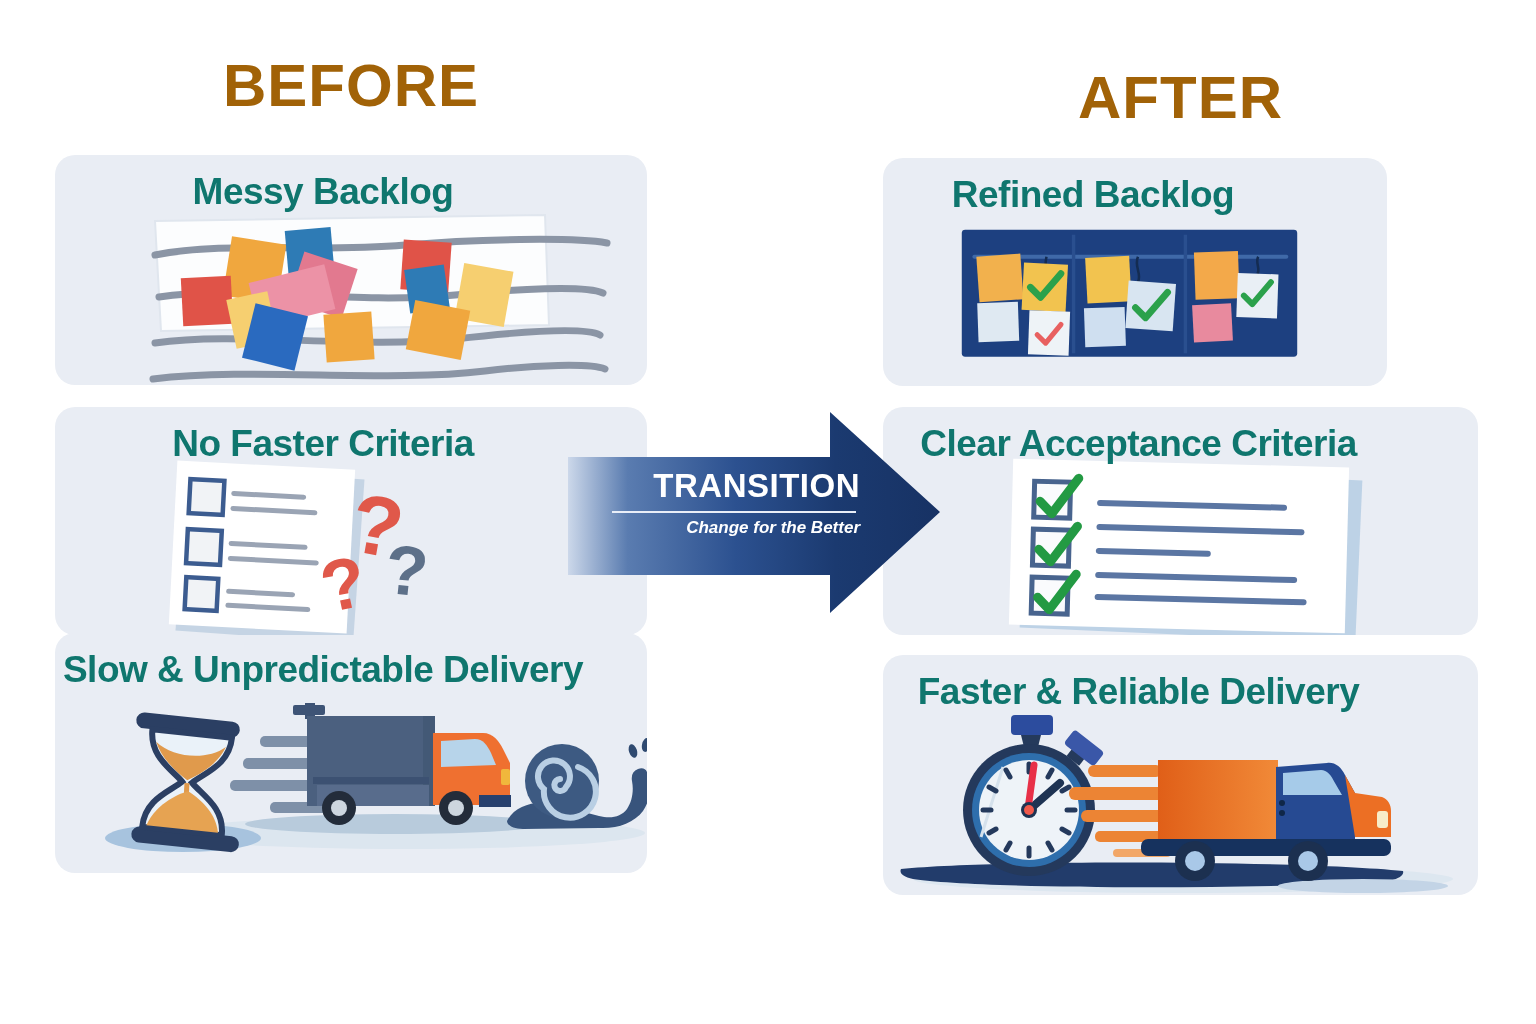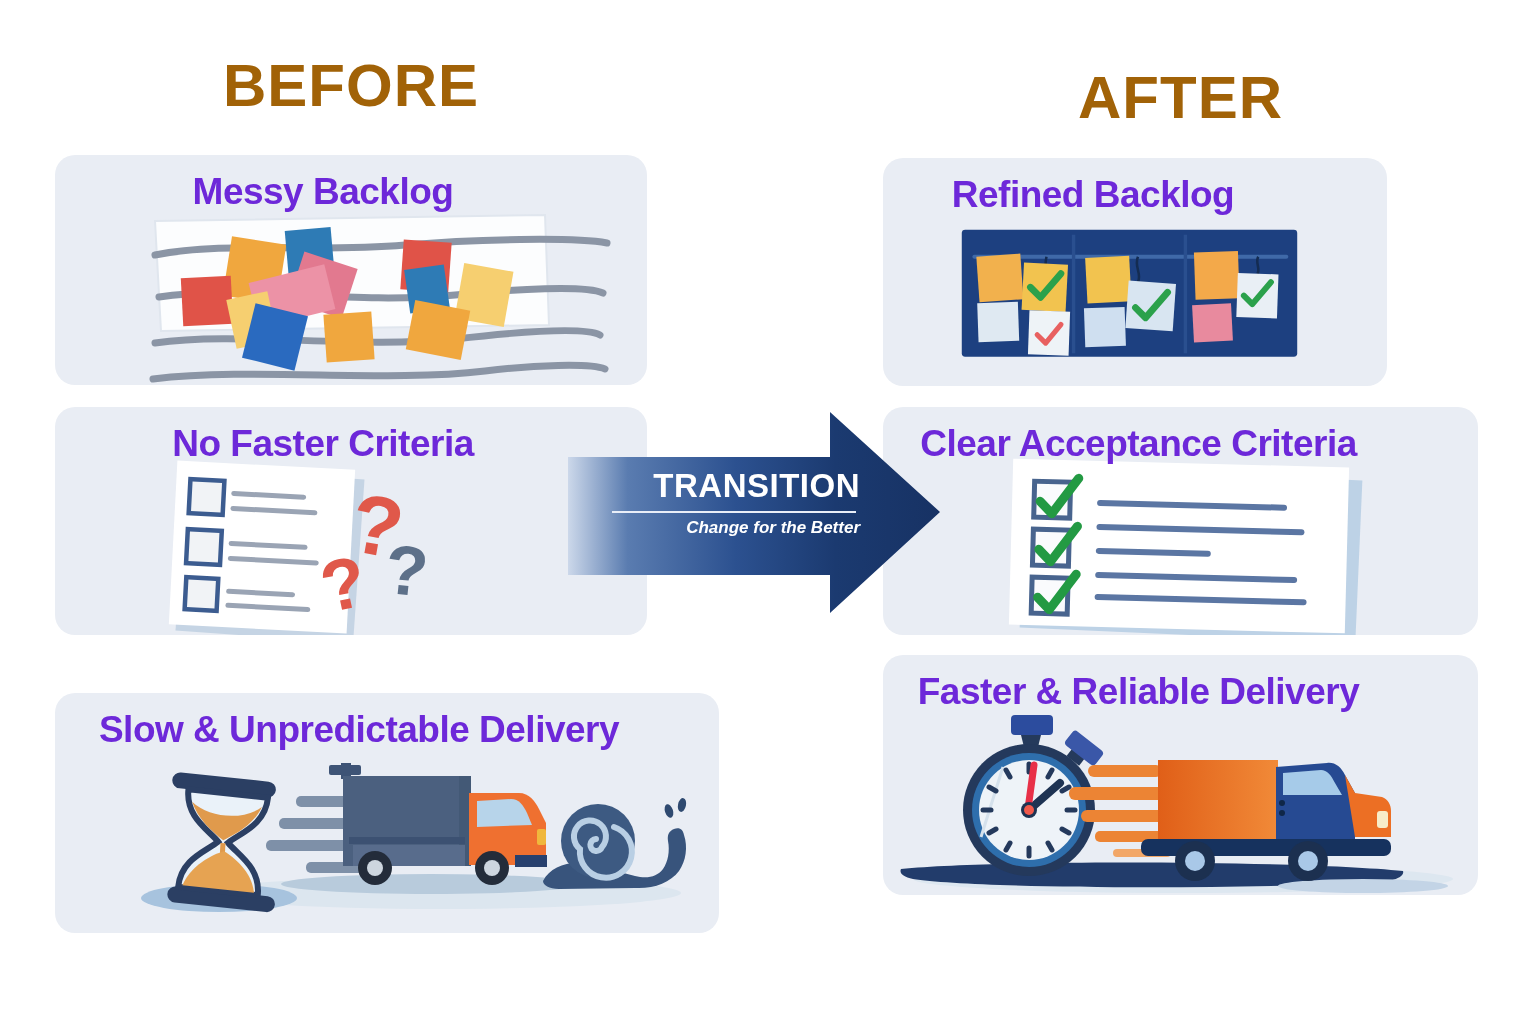--- a/index.html
+++ b/index.html
@@ -2,21 +2,21 @@
 <html><head>
 <meta charset="utf-8">
 <style>
   html,body{margin:0;padding:0;background:#ffffff;}
   #stage{position:relative;width:1536px;height:1024px;background:#ffffff;overflow:hidden;
          font-family:"Liberation Sans","DejaVu Sans",sans-serif;}
   .col-header{position:absolute;top:56px;font-size:60px;font-weight:bold;letter-spacing:1px;
               color:#a16207;text-align:center;line-height:1;}
   .card{position:absolute;background:#e9edf4;border-radius:20px;}
   .card-title{position:relative;z-index:2;margin-top:16px;text-align:center;
-              font-size:37px;font-weight:bold;letter-spacing:-0.5px;color:#6d28d9;line-height:1.15;}
+              font-size:37px;font-weight:bold;letter-spacing:-0.5px;color:#0f766e;line-height:1.15;}
   .card-title.shift-l{transform:translateX(-28px);}
   .card-title.shift-r{transform:translateX(-42px);}
   .illus{position:absolute;left:0;top:0;width:100%;height:100%;z-index:1;}
   
   #arrow{position:absolute;left:568px;top:412px;width:372px;height:201px;z-index:5;
          background:linear-gradient(90deg,#ccd8ea 0%,#5a7cb0 16%,#2c5190 45%,#1b3a70 72%,#173264 100%);
          clip-path:polygon(0px 45px,262px 45px,262px 0px,372px 100px,262px 201px,262px 163px,0px 163px);}
   #arrow-text{position:absolute;left:40px;top:56px;width:252px;text-align:right;color:#ffffff;}
   #arrow-title{font-size:33px;font-weight:bold;letter-spacing:0.5px;line-height:1.1;}
   #arrow-rule{width:244px;height:0;border-top:2px solid #e9eef8;margin:7px auto 6px auto;}
@@ -79,21 +79,21 @@
           <line x1="176" y1="200" x2="256" y2="200"></line>
         </g>
       </g>
       <text class="qmark" x="322" y="148" font-size="84" fill="#e0584a" text-anchor="middle" transform="rotate(10 322 120)">?</text>
       <text class="qmark" x="352" y="188" font-size="70" fill="#5d7089" text-anchor="middle" transform="rotate(6 352 160)">?</text>
       <text class="qmark" x="288" y="202" font-size="72" fill="#e0584a" text-anchor="middle" transform="rotate(-12 288 175)">?</text>
     </svg>
     <div class="card-title shift-l">No Faster Criteria</div>
   </div>
 
-  <div class="card" style="left:55px;top:693px;width:664px;height:240px;">
+  <div class="card" style="left:55px;top:633px;width:592px;height:240px;">
     <svg class="illus" viewBox="0 0 592 240" aria-hidden="true">
       <ellipse cx="350" cy="200" rx="240" ry="16" fill="#dce6ef"></ellipse>
       <ellipse cx="128" cy="205" rx="78" ry="14" fill="#a7c3de"></ellipse>
       <ellipse cx="340" cy="191" rx="150" ry="10" fill="#b8cbdc"></ellipse>
       <g transform="rotate(6 130 150)">
         <rect x="75" y="84" width="104" height="16" rx="8" fill="#2b3f63"></rect>
         <rect x="82" y="198" width="108" height="16" rx="8" fill="#2b3f63"></rect>
         <path d="M92 100 C92 128 116 138 127 149 C116 160 92 170 92 198 L172 198 C172 170 148 160 137 149 C148 138 172 128 172 100 Z" fill="#eaf2f9" stroke="#2b3f63" stroke-width="6"></path>
         <path d="M97 112 C115 126 149 126 167 110 C160 130 140 142 132 147 C120 140 104 128 97 112 Z" fill="#e09a4c"></path>
         <line x1="132" y1="150" x2="134" y2="192" stroke="#e09a4c" stroke-width="5"></line>

